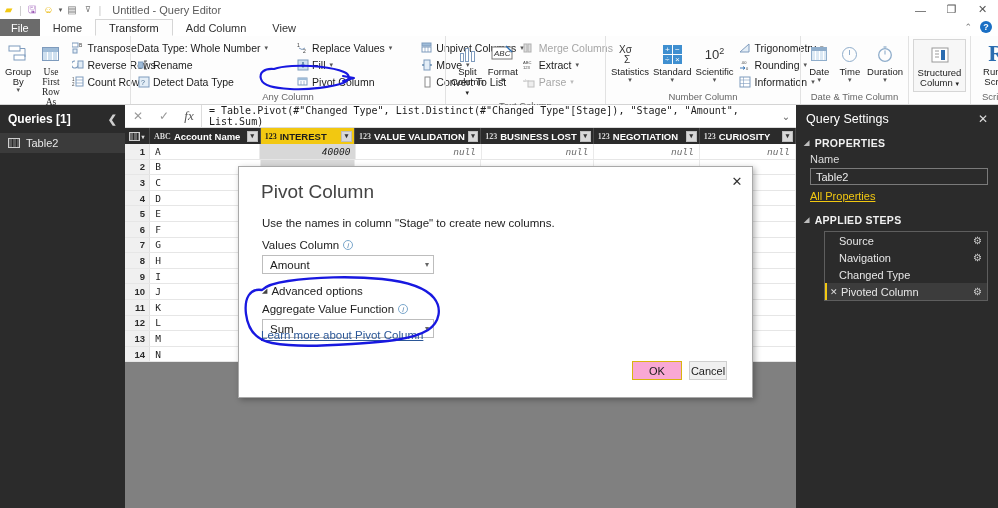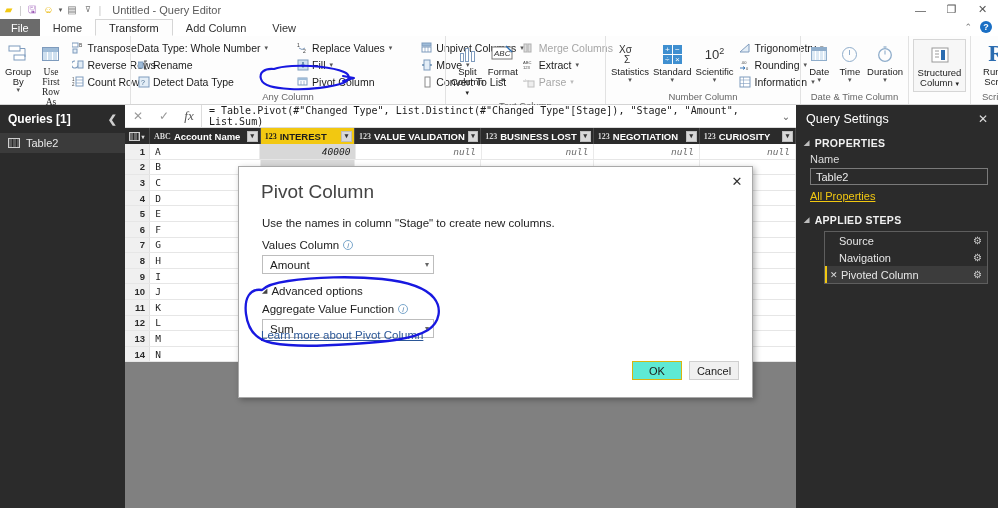--- a/index.html
+++ b/index.html
@@ -202,24 +202,24 @@
   .dlg-combo { position: absolute; height: 19px; border: 1px solid #bdbdbd;
     background: #fff; display: flex; align-items: center; padding: 0 4px 0 7px;
     font-size: 11.5px; color: #1c1c1c; }
   .dlg-combo .cbcaret { margin-left: auto; font-size: 8px; color: #666; }
   .dlg-adv { position: absolute; left: 23px; top: 118px; font-size: 11.5px;
     color: #222; display: flex; align-items: center; gap: 4px; }
   .dlg-adv .tri { font-size: 7px; color: #444; }
   .dlg-link { position: absolute; left: 22px; top: 162px; font-size: 11.5px;
     color: #2b5797; text-decoration: underline; }
   .dlg-ok { position: absolute; left: 393px; top: 194px; width: 50px;
-    height: 19px; background: #5eead4; color: #1c1c1c; font-size: 11px;
+    height: 19px; background: #f9a8d4; color: #1c1c1c; font-size: 11px;
     display: flex; align-items: center; justify-content: center;
     border: 1px solid #d9b40f; }
-  .dlg-cancel { position: absolute; left: 450px; top: 194px; width: 50px;
+  .dlg-cancel { position: absolute; left: 450px; top: 194px; width: 38px;
     height: 19px; background: #f0f0f0; color: #1c1c1c; font-size: 11px;
     display: flex; align-items: center; justify-content: center;
     border: 1px solid #cfcfcf; }
 
   
   .ink { position: absolute; pointer-events: none; }
   #ink-ribbon { left: 258px; top: 62px; width: 110px; height: 32px; }
   #ink-dialog { left: 242px; top: 272px; width: 210px; height: 80px; }
 </style>
 </head>
@@ -804,20 +804,23 @@
     </div>
     <div class="sp-steps">
       <div class="sp-step">
         <span>Source</span>
         <span class="sp-gear">⚙</span>
       </div>
       <div class="sp-step">
         <span>Navigation</span>
         <span class="sp-gear">⚙</span>
       </div>
+      <div class="sp-step">
+        <span>Changed Type</span>
+      </div>
       <div class="sp-step active">
         <span class="xmark">✕</span>
         <span>Pivoted Column</span>
         <span class="sp-gear">⚙</span>
       </div>
     </div>
   </div>
 
   <div class="dlg-shadow">
     <div class="dlg-close">✕</div>

